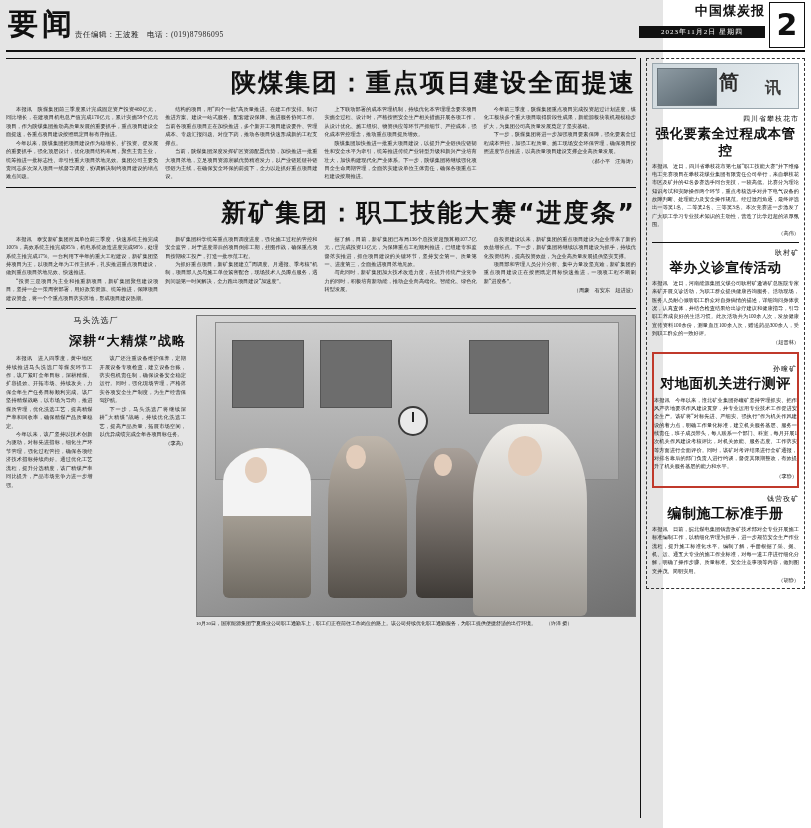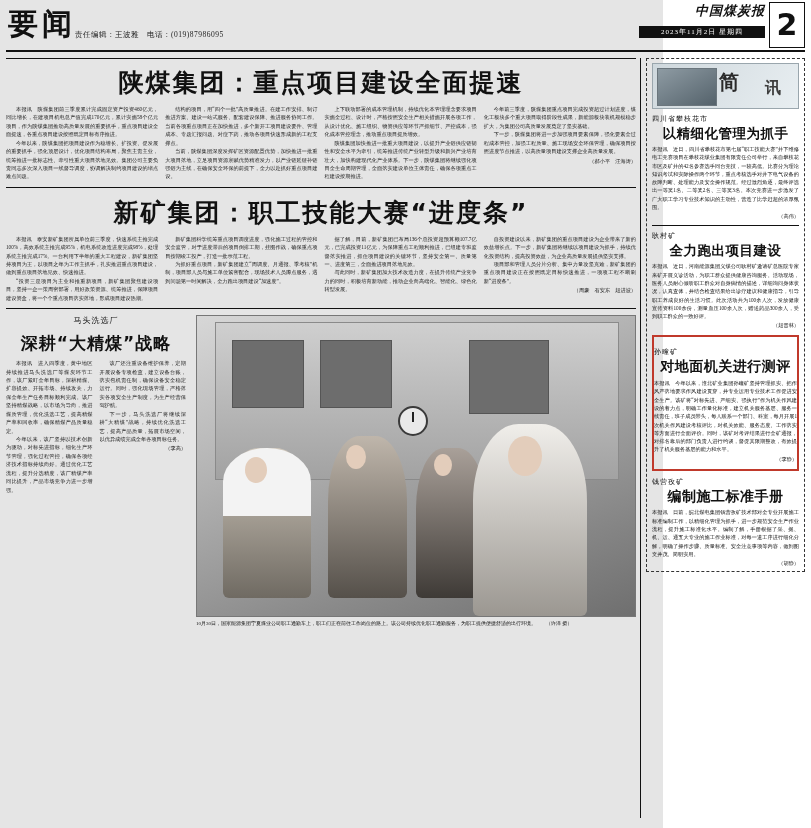--- a/index.html
+++ b/index.html
@@ -4,36 +4,36 @@
 <style>
   html,body{margin:0;padding:0;background:#fff;}
   body{width:811px;height:828px;font-family:"Liberation Serif","DejaVu Serif",serif;color:#111;overflow:hidden;}
   .page{position:relative;width:663px;height:828px;background:#e5e5e5;}
 
   
   .masthead{position:absolute;left:0;top:0;width:811px;height:54px;}
   .masthead-title{position:absolute;left:8px;top:4px;font-size:30px;font-weight:bold;letter-spacing:4px;font-family:"DejaVu Sans","Liberation Sans",sans-serif;}
   .masthead-editor{position:absolute;left:75px;top:30px;font-size:7.5px;color:#222;letter-spacing:.5px;}
   .masthead-right{position:absolute;right:6px;top:2px;text-align:right;}
-  .paper-name{font-size:13px;font-weight:bold;letter-spacing:1px;font-family:"DejaVu Sans","Liberation Sans",sans-serif;font-style:italic;}
+  .paper-name{font-size:13px;font-weight:bold;letter-spacing:1px;font-family:"DejaVu Sans","Liberation Sans",sans-serif;}
   .paper-date{display:inline-block;margin-top:2px;background:#111;color:#fff;font-size:7px;padding:1px 22px;letter-spacing:1px;}
   .page-num{position:absolute;right:6px;top:2px;width:34px;height:44px;border:1.5px solid #111;font-size:30px;font-weight:bold;line-height:44px;text-align:center;font-family:"DejaVu Sans","Liberation Sans",sans-serif;}
   .masthead-rule{position:absolute;left:6px;top:50px;width:799px;height:2px;background:#111;}
 
   
   .main-col{position:absolute;left:6px;top:58px;width:630px;}
   .side-col{position:absolute;left:646px;top:58px;width:159px;height:760px;}
 
   .rule{height:1px;background:#111;width:100%;}
 
   
-  .headline{font-family:"DejaVu Sans","Liberation Sans",sans-serif;font-weight:bold;text-align:center;letter-spacing:2px;}
+  .headline{font-family:"DejaVu Sans","Liberation Sans",sans-serif;font-weight:bold;text-align:right;letter-spacing:2px;}
   .h-lead{font-size:25px;margin:7px 0 6px;}
   .h-lead2{font-size:25px;margin:8px 0 6px;}
-  .h-sub{font-size:17px;letter-spacing:1px;margin:6px 0 4px;}
+  .h-sub{font-size:13px;letter-spacing:1px;margin:6px 0 4px;}
 
   
   .cols{display:flex;gap:7px;}
   .col{flex:1;}
   .txt{font-size:5.2px;line-height:1.62;text-align:justify;color:#1b1b1b;word-break:break-all;}
   .txt .ind{display:block;text-indent:10px;}
   .byline{font-size:5.2px;text-align:right;margin-top:2px;color:#1b1b1b;}
 
   
   .photo{position:relative;background:#9b9b9b;overflow:hidden;border:1px solid #777;}
@@ -46,21 +46,21 @@
   .photo .face{position:absolute;border-radius:50%;background:#e3cdbb;}
   .photo .cap{position:absolute;width:100%;height:45%;border-radius:50% 50% 0 0;background:#f3f3f3;}
   .photo-caption{font-size:5px;line-height:1.6;text-align:justify;margin-top:3px;word-break:break-all;}
 
   
   .side-box{border:1px dashed #333;padding:4px 5px;}
   .side-banner{position:relative;height:44px;background:linear-gradient(120deg,#cfd8dd,#e8eef1);border:1px solid #9aa6ad;overflow:hidden;}
   .side-banner .j1{position:absolute;left:66px;top:5px;font-size:20px;font-weight:bold;font-family:"DejaVu Sans","Liberation Sans",sans-serif;color:#2a2a2a;}
   .side-banner .j2{position:absolute;left:112px;top:14px;font-size:16px;font-weight:bold;font-family:"DejaVu Sans","Liberation Sans",sans-serif;color:#3d3d3d;}
   .side-banner .ph{position:absolute;left:4px;top:4px;width:58px;height:36px;background:linear-gradient(150deg,#8e9ba3,#54626b);border:1px solid #6b767d;}
-  .side-kicker{font-size:7px;text-align:left;margin:5px 0 1px;letter-spacing:1px;}
+  .side-kicker{font-size:7px;text-align:right;margin:5px 0 1px;letter-spacing:1px;}
   .side-head{font-family:"DejaVu Sans","Liberation Sans",sans-serif;font-weight:bold;text-align:center;font-size:13.5px;letter-spacing:.5px;line-height:1.25;margin:1px 0 3px;}
   .side-head.sm{font-size:14px;}
   .side-txt{font-size:5.2px;line-height:1.6;text-align:justify;word-break:break-all;}
   .side-sep{height:1px;background:#111;margin:5px 0;}
   .boxed{border:2px solid #c0392b;padding:5px 0 6px;margin-top:6px;}
   .vline{position:absolute;left:640px;top:58px;width:1px;height:760px;background:#111;}
 </style>
 </head>
 <body>
 
@@ -219,30 +219,30 @@
     <div class="side-box">
 
       <div class="side-banner">
         <div class="ph"></div>
         <div class="j1">简</div>
         <div class="j2">讯</div>
       </div>
 
       <div>
         <div class="side-kicker">四川省攀枝花市</div>
-        <div class="side-head">以精细化管理为抓手</div>
+        <div class="side-head">强化要素全过程成本管控</div>
         <div class="side-txt"><span class="ind">本报讯　近日，四川省攀枝花市第七届“职工技能大赛”井下维修电工竞赛项目在攀枝花煤业集团有限责任公司举行，来自攀枝花市区及矿井的42名参赛选手同台竞技，一较高低。比赛分为理论知识考试和实际操作两个环节，重点考核选手对井下电气设备的故障判断、处理能力及安全操作规范。经过激烈角逐，最终评选出一等奖1名、二等奖2名、三等奖3名。本次竞赛进一步激发了广大职工学习专业技术知识的主动性，营造了比学赶超的浓厚氛围。</span></div>
         <div class="byline">（高伟）</div>
       </div>
 
       <div class="side-sep"></div>
 
       <div>
         <div class="side-kicker">耿村矿</div>
-        <div class="side-head">全力跑出项目建设</div>
+        <div class="side-head">举办义诊宣传活动</div>
         <div class="side-txt"><span class="ind">本报讯　近日，河南能源集团义煤公司耿村矿邀请矿总医院专家来矿开展义诊活动，为职工群众提供健康咨询服务。活动现场，医务人员耐心倾听职工群众对自身病情的描述，详细询问身体状况，认真查体，并结合检查结果给出诊疗建议和健康指导，引导职工养成良好的生活习惯。此次活动共为100余人次，发放健康宣传资料100余份，测量血压100余人次，赠送药品300余人，受到职工群众的一致好评。</span></div>
         <div class="byline">（赵晋林）</div>
       </div>
 
       <div class="boxed">
         <div class="side-kicker">孙疃矿</div>
         <div class="side-head sm">对地面机关进行测评</div>
         <div class="side-txt"><span class="ind">本报讯　今年以来，淮北矿业集团孙疃矿坚持管理抓实、把作风严落地要求作风建设贯穿，并专业运用专业技术工作促进安全生产。该矿将“对标先进、严细实、强执行”作为机关作风建设的着力点，明确工作量化标准，建立机关服务基层、服务一线责任，班子成员带头，每人联系一个部门、科室，每月开展1次机关作风建设考核评比，对机关效能、服务态度、工作落实等方面进行全面评价。同时，该矿对考评结果进行全矿通报，对排名靠后的部门负责人进行约谈，督促其限期整改，有效提升了机关服务基层的能力和水平。</span></div>
         <div class="byline">（李静）</div>
       </div>

